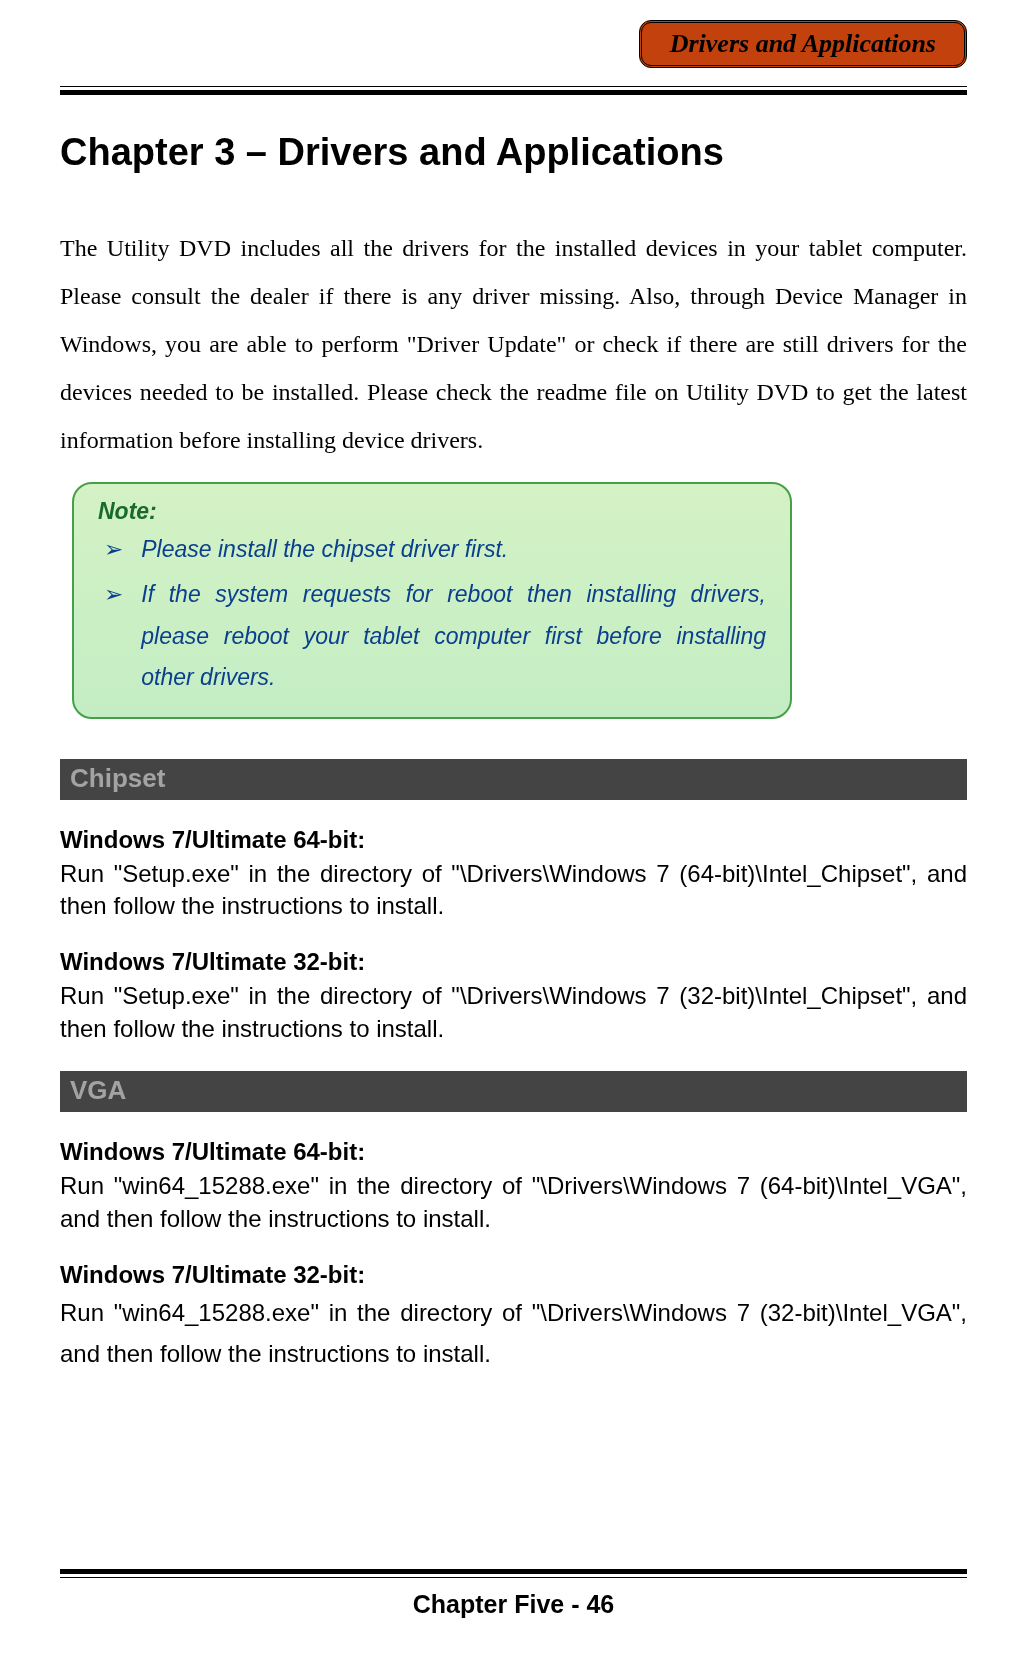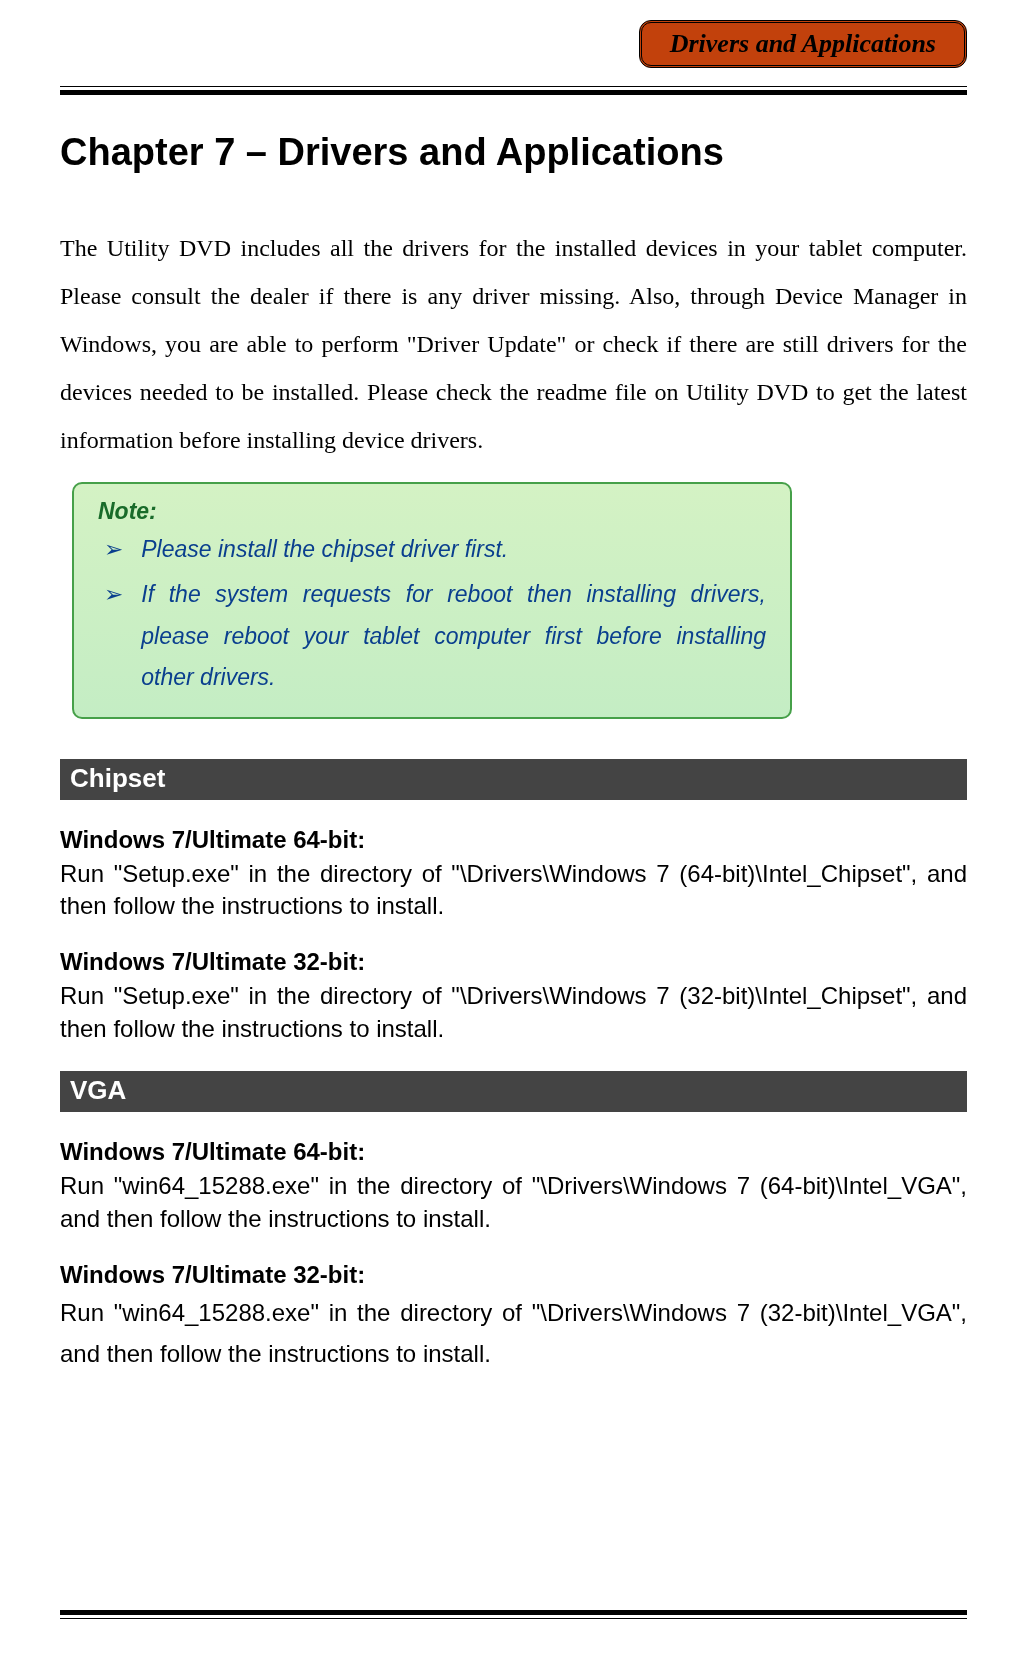--- a/index.html
+++ b/index.html
@@ -44,21 +44,21 @@
     }
     p.intro {
       font-size: 24px;
       line-height: 2.0;
       text-align: justify;
       margin-bottom: 18px;
       font-family: Liberation Serif, serif;
     }
     .note-box {
       border: 2px solid #46a049;
-      border-radius: 10px;
+      border-radius: 20px;
       background: linear-gradient(to bottom, #d4f2c4, #c4edc4);
       width: 720px;
       margin: 10px 0 40px 12px;
       padding: 14px 24px 18px 24px;
       font-style: italic;
       color: #0a3f8e;
       font-size: 23px;
     }
     .note-box .note-label {
       font-weight: bold;
@@ -73,21 +73,21 @@
     .note-box .note-bullet {
       font-style: normal;
       font-family: "Segoe UI Symbol", Arial;
       color: #0a3f8e;
       margin-right: 18px;
       margin-left: 6px;
     }
     .note-box .note-text { text-align: justify; flex: 1; }
     .section-bar {
       background: #444;
-      color: #ffffff;
+      color: #a3a3a3;
       font-weight: bold;
       font-size: 26px;
       padding: 4px 10px 6px 10px;
       margin: 20px 0 24px 0;
     }
     .subhead {
       font-weight: bold;
       font-size: 24px;
       margin-bottom: 4px;
       margin-top: 26px;
@@ -123,21 +123,21 @@
 </head>
 <body>
 
 <div class="header-tab">Drivers and Applications</div>
 
 <div class="header-rule-container">
   <hr class="header-rule-thin">
   <hr class="header-rule-thick">
 </div>
 
-<h1 class="chapter-title">Chapter 7 – Drivers and Applications</h1>
+<h1 class="chapter-title">Chapter 3 – Drivers and Applications</h1>
 
 <p class="intro">The Utility DVD includes all the drivers for the installed devices in your tablet computer. Please consult the dealer if there is any driver missing. Also, through Device Manager in Windows, you are able to perform "Driver Update" or check if there are still drivers for the devices needed to be installed. Please check the readme file on Utility DVD to get the latest information before installing device drivers.</p>
 
 <div class="note-box">
   <div class="note-label">Note:</div>
   <div class="note-item">
     <span class="note-bullet">➢</span>
     <span class="note-text">Please install the chipset driver first.</span>
   </div>
   <div class="note-item">
@@ -158,13 +158,14 @@
 
 <div class="subhead">Windows 7/Ultimate 64-bit:</div>
 <div class="body-text">Run "win64_15288.exe" in the directory of "\Drivers\Windows 7 (64-bit)\Intel_VGA", and then follow the instructions to install.</div>
 
 <div class="subhead">Windows 7/Ultimate 32-bit:</div>
 <div class="body-text" style="line-height:1.7;">Run "win64_15288.exe" in the directory of "\Drivers\Windows 7 (32-bit)\Intel_VGA", and then follow the instructions to install.</div>
 
 <div class="footer">
   <hr class="footer-rule-thick">
   <hr class="footer-rule-thin">
+  <div class="footer-text">Chapter Five - 46</div>
 </div>
 
 </body></html>

